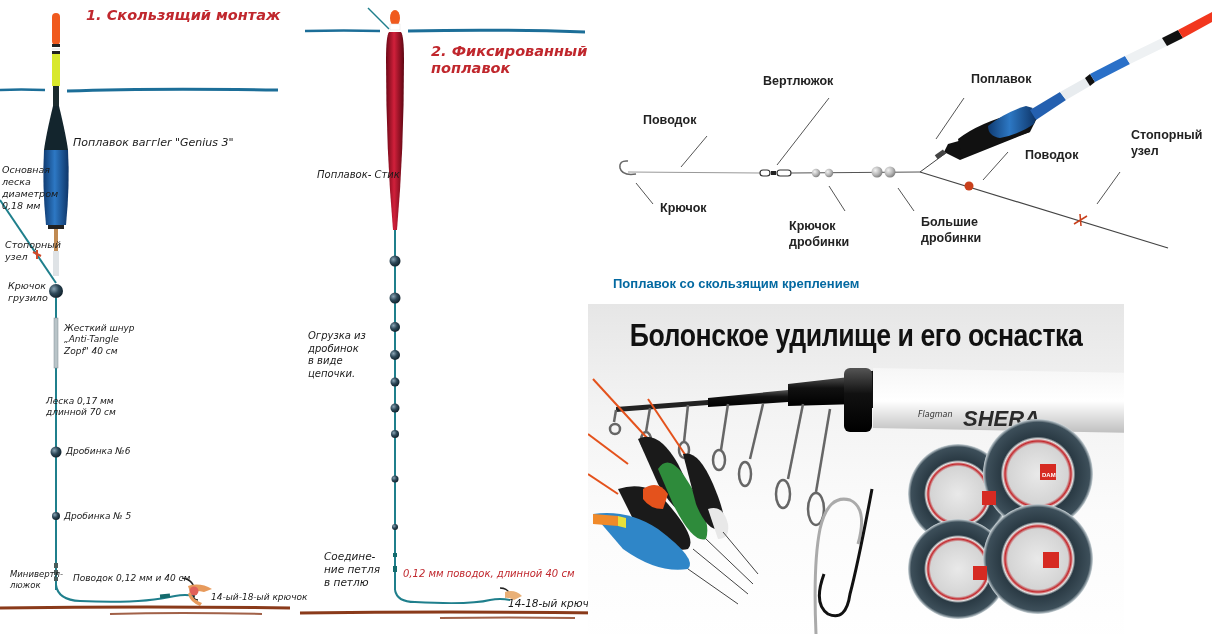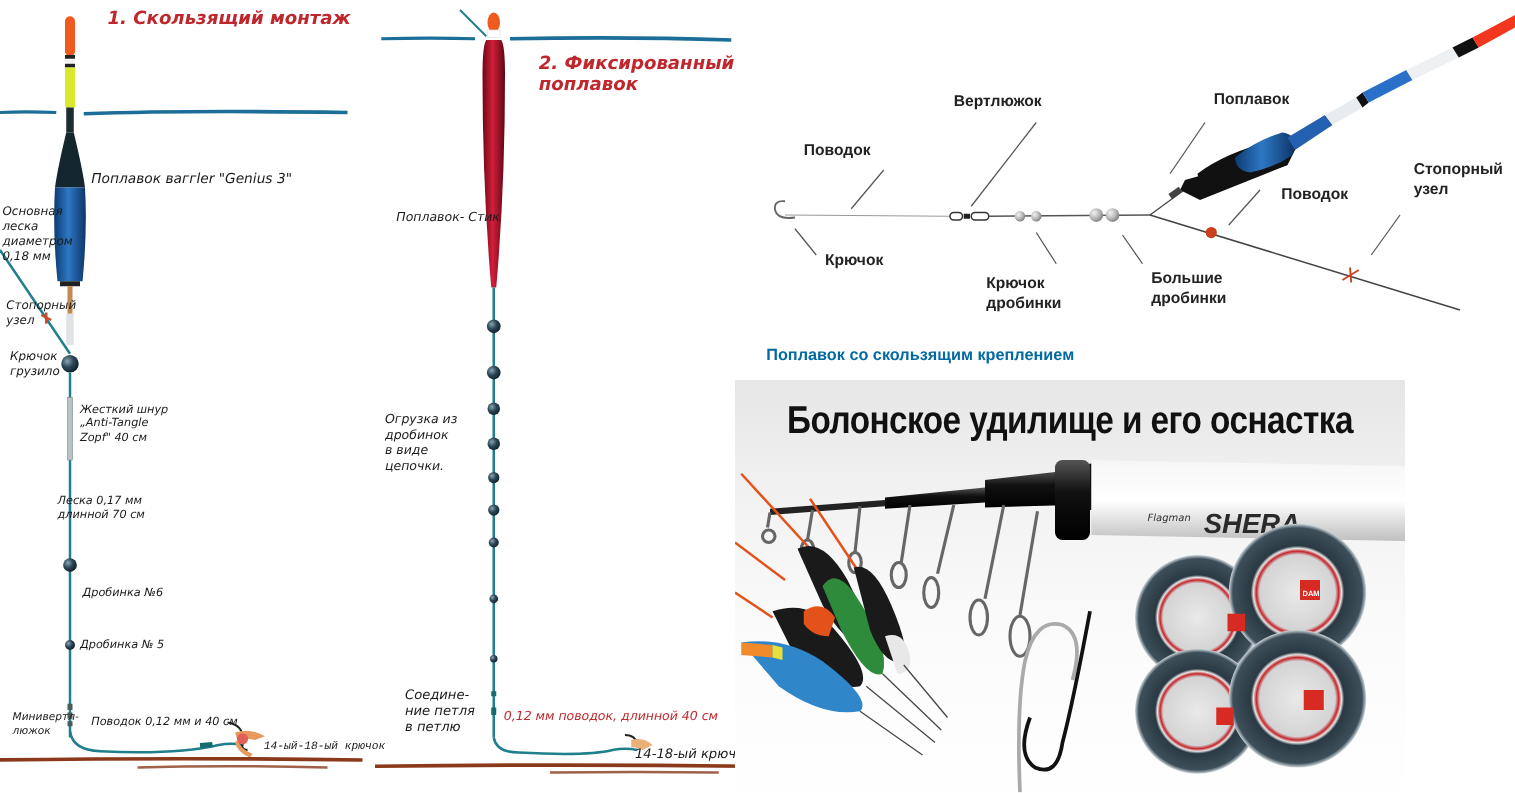--- a/index.html
+++ b/index.html
@@ -191,26 +191,26 @@
 0,18 мм</div>
 <div class="lbl" style="left:5px; top:239px;">Стопорный
 узел</div>
 <div class="lbl" style="left:8px; top:280px;">Крючок
 грузило</div>
 <div class="lbl" style="left:64px; top:323px; font-size:9px;">Жесткий шнур
 „Anti-Tangle
 Zopf" 40 см</div>
 <div class="lbl" style="left:46px; top:396px; font-size:9px;">Леска 0,17 мм
 длинной 70 см</div>
-<div class="lbl" style="left:66px; top:446px; font-size:9px;margin-top:24px;">Дробинка №6</div>
+<div class="lbl" style="left:66px; top:446px; font-size:9px;">Дробинка №6</div>
 <div class="lbl" style="left:64px; top:511px; font-size:9px;">Дробинка № 5</div>
 <div class="lbl" style="left:10px; top:569px; font-size:8.5px;">Минивертл-
 люжок</div>
 <div class="lbl" style="left:73px; top:573px; font-size:9px;">Поводок 0,12 мм и 40 см</div>
-<div class="lbl" style="left:211px; top:592px; font-size:9px;font-family:Liberation Mono, monospace;">14-ый-18-ый крючок</div>
+<div class="lbl" style="left:211px; top:592px; font-size:9px;">14-ый-18-ый крючок</div>
 
 <div class="title-red" style="left:431px; top:43px;">2. Фиксированный
 поплавок</div>
 <div class="lbl" style="left:306px; top:169px; font-size:10px;margin-left:11px;">Поплавок- Стик</div>
 <div class="lbl" style="left:308px; top:330px; font-size:10px;">Огрузка из
 дробинок
 в виде
 цепочки.</div>
 <div class="lbl" style="left:324px; top:550px; font-size:10.5px;">Соедине-
 ние петля

